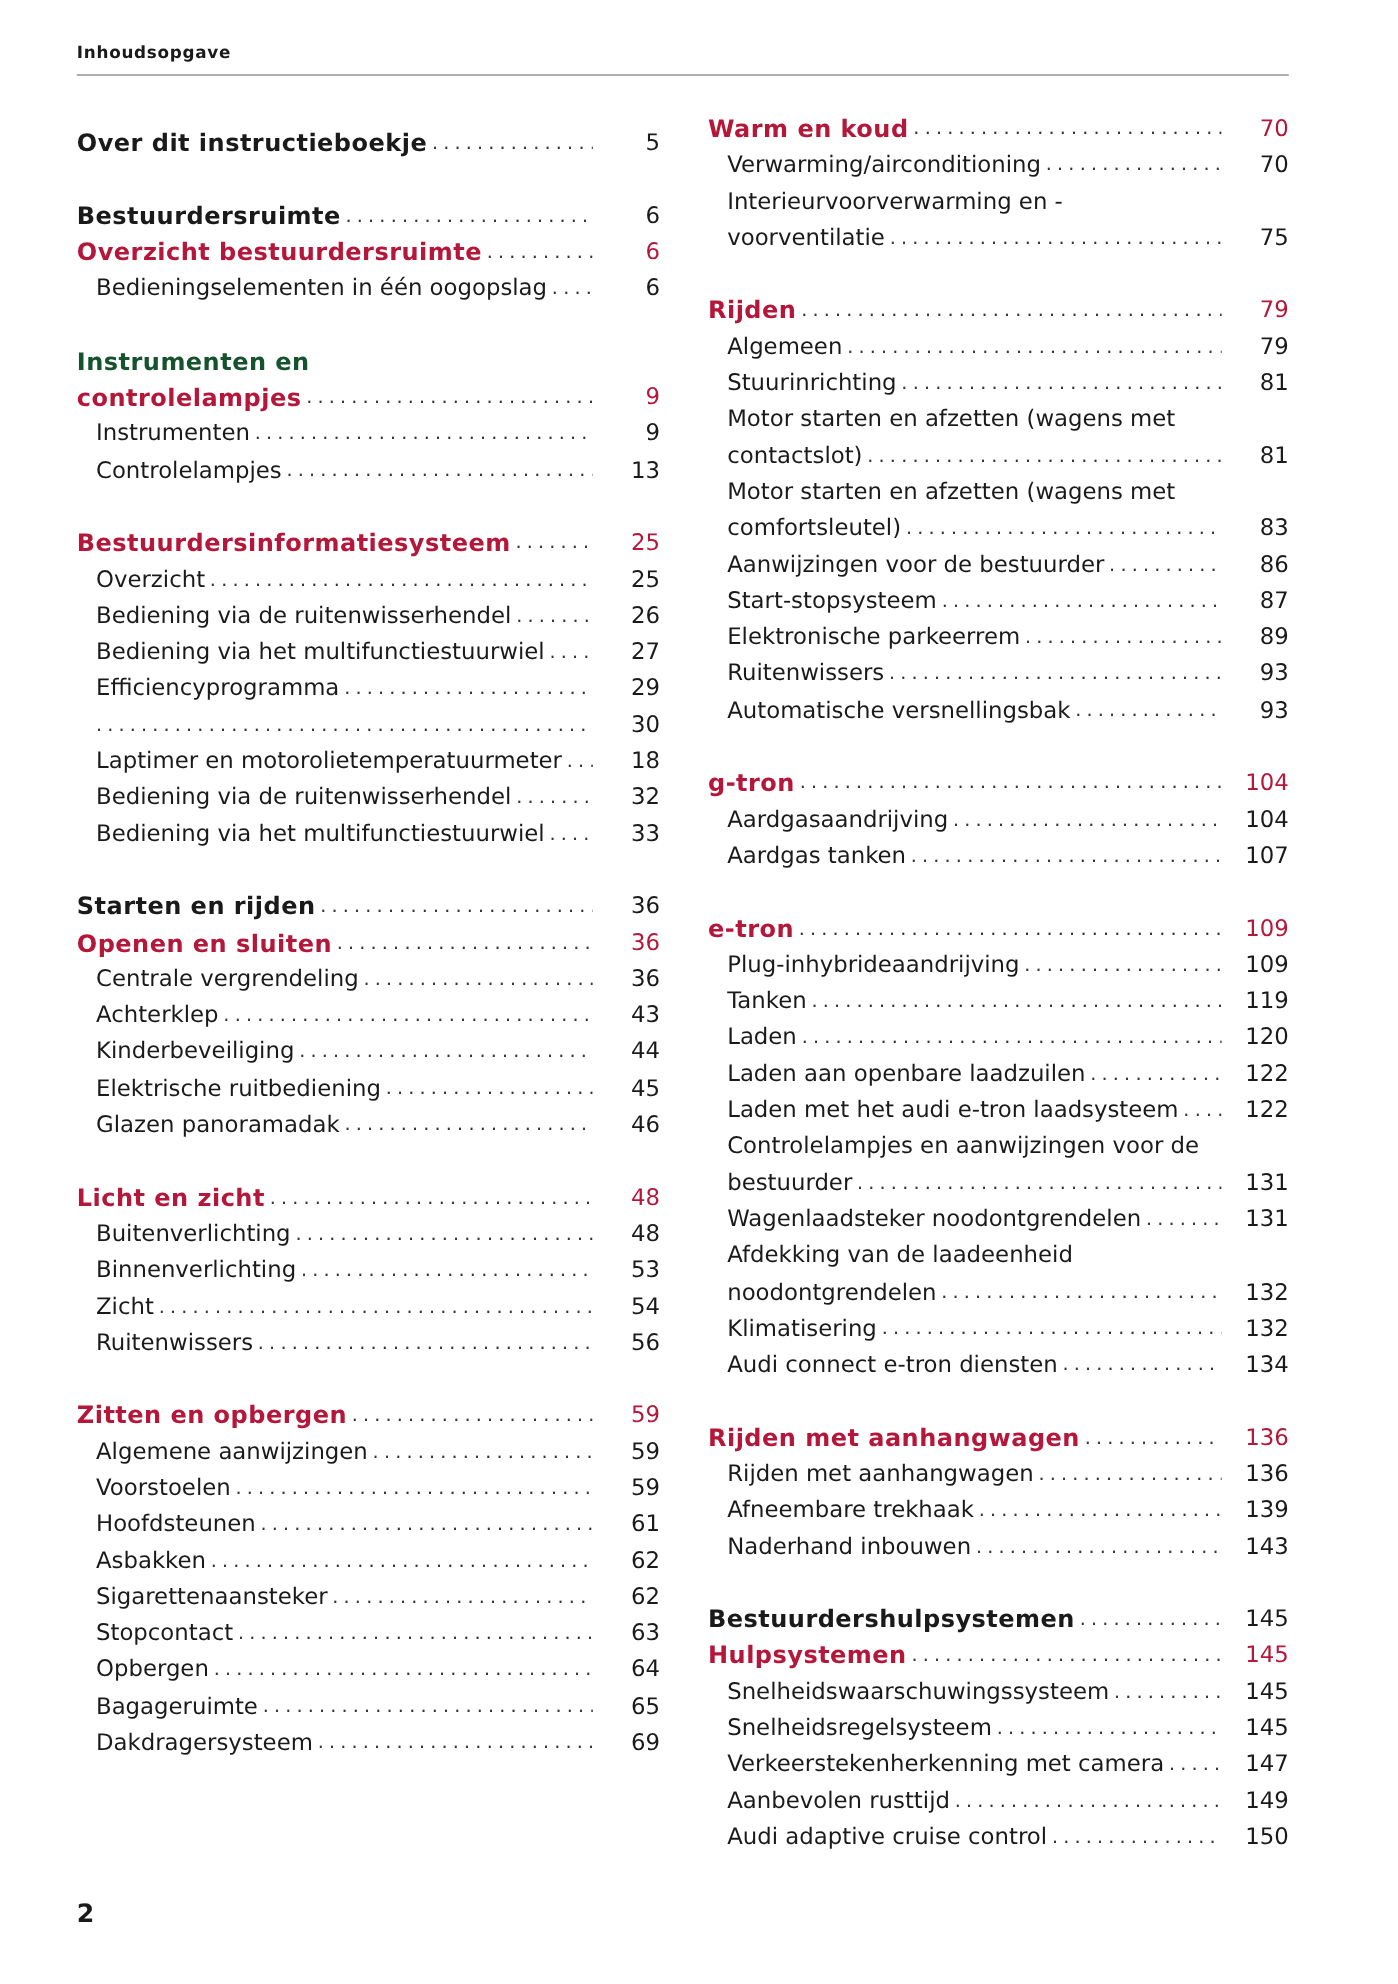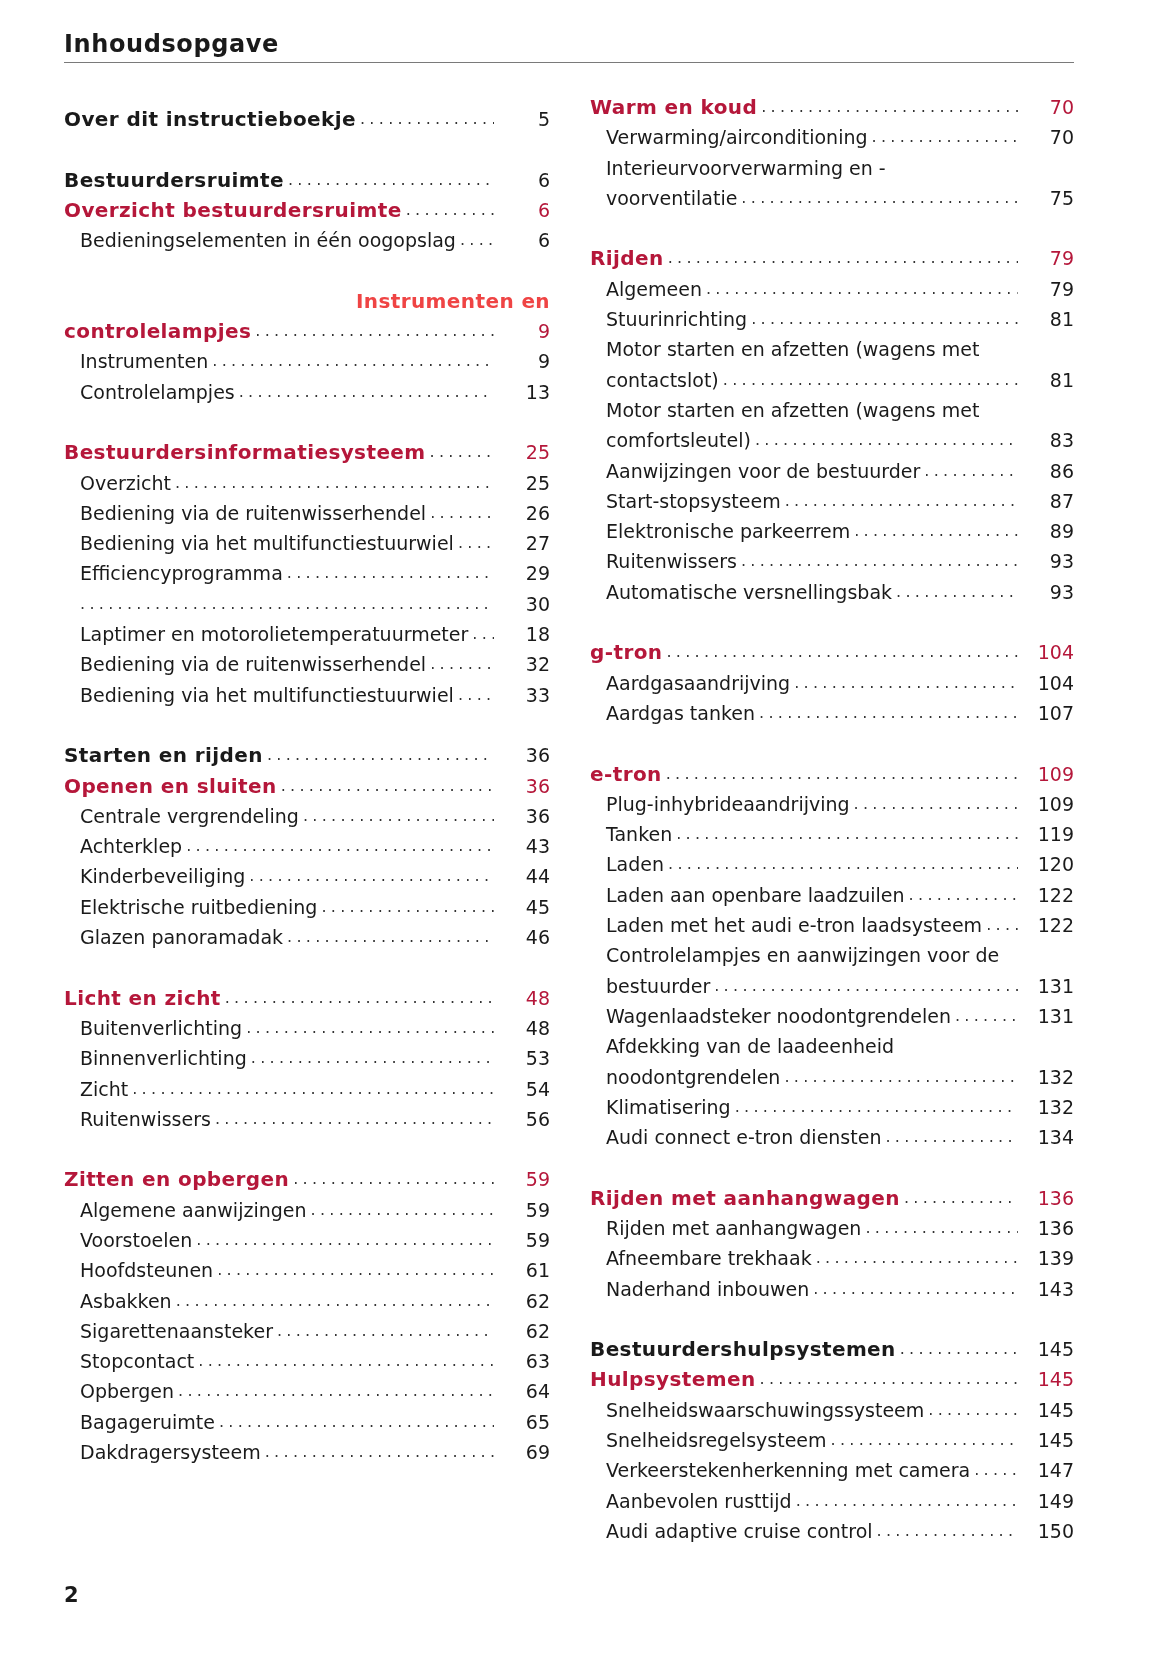--- a/index.html
+++ b/index.html
@@ -17,21 +17,21 @@
     }
     .page-header {
       position: absolute;
       left: 64px;
       top: 28px;
       width: 1010px;
       height: 34px;
       border-bottom: 1.5px solid #7a7a7a;
     }
     .page-header .title {
-      font-size: 24px;
+      font-size: 14px;
       font-weight: bold;
       letter-spacing: 0.6px;
       color: #1a1a1a;
       line-height: 32px;
     }
     .column {
       position: absolute;
       top: 92px;
     }
     .col-left { left: 64px; width: 486px; margin-top: 12px; }
@@ -75,21 +75,21 @@
       line-height: 30.3px;
       font-size: 19px;
       white-space: nowrap;
     }
     .line1.sub { padding-left: 16px; }
     .line1.chapter {
       font-weight: bold;
       letter-spacing: 0.4px;
       font-size: 20px;
     }
-    .line1.red { color: #ef4444; text-align: right; }
+    .line1.red { color: #14532d; }
     .gap { height: 30.3px; }
     .page-number {
       position: absolute;
       left: 64px;
       top: 1583px;
       font-size: 21px;
       font-weight: bold;
       color: #1a1a1a;
     }
   </style>

